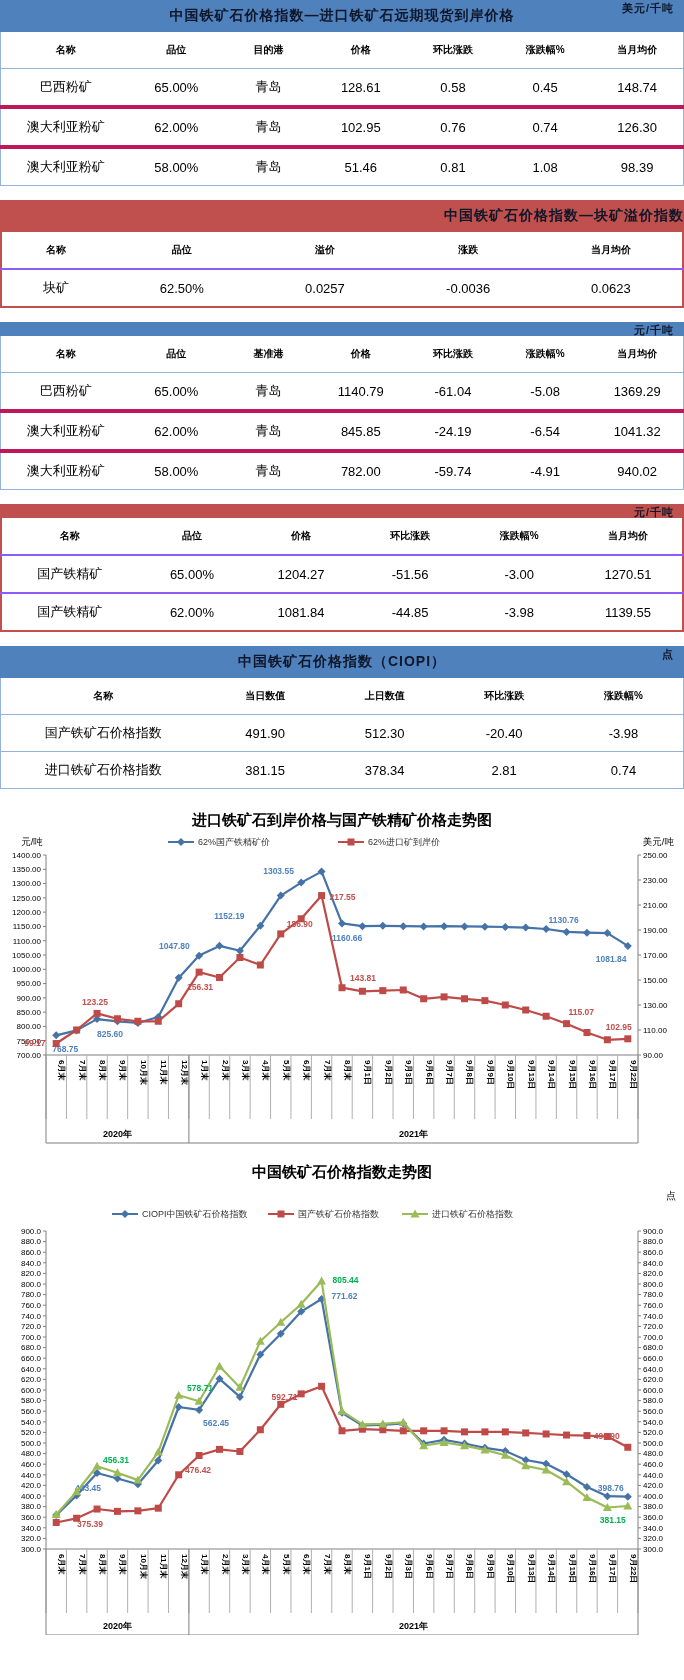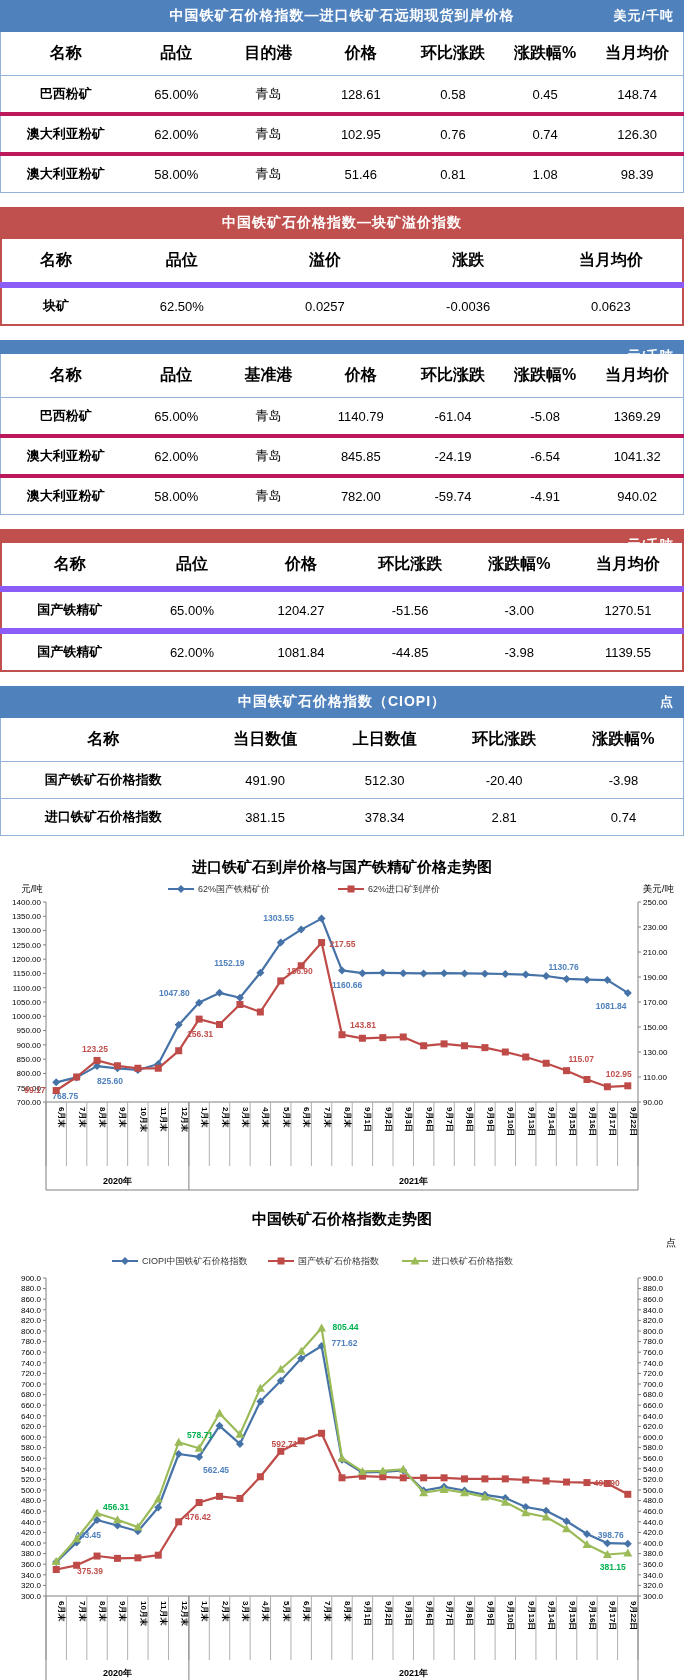--- a/index.html
+++ b/index.html
@@ -1,30 +1,30 @@
 <!DOCTYPE html>
 <html><head>
 <meta charset="utf-8">
 <style>
   html,body{margin:0;padding:0;background:#fff;}
   body{width:684px;font-family:"Liberation Sans","DejaVu Sans",sans-serif;color:#000;}
   .tbl{margin:0 0 14px 0;}
-  .tbl-title{position:relative;color:#ffffff;font-weight:bold;font-size:14px;text-align:center;padding:7px 0;letter-spacing:1px;}
+  .tbl-title{position:relative;color:#0f172a;font-weight:bold;font-size:14px;text-align:center;padding:7px 0;letter-spacing:1px;}
   .theme-blue .tbl-title{background:#4f81bd;}
-  .theme-red .tbl-title{background:#c0504d;}
-  .tbl-title .tu{position:absolute;right:10px;top:7px;font-size:13px;}
+  .theme-red .tbl-title{background:#c0504d;text-align:right;}
+  .tbl-title .tu{position:absolute;right:10px;top:1px;font-size:11px;}
   table{width:100%;border-collapse:collapse;table-layout:fixed;}
-  th{font-size:16px;font-weight:bold;padding:11px 2px;text-align:center;}
+  th{font-size:10px;font-weight:bold;padding:11px 2px;text-align:center;}
   td{font-size:13px;padding:9px 2px;text-align:center;font-family:"Liberation Sans","DejaVu Sans",sans-serif;}
-  td.name{font-weight:bold;}
+  td.name{font-weight:normal;}
   .theme-blue table{border:1px solid #95b3d7;border-top:none;}
   .theme-blue tbody tr{border-top:1px solid #95b3d7;}
   .theme-blue.rb-thick tbody tr + tr{border-top:4px solid #be185d;}
   .theme-red table{border:2px solid #c0504d;border-top:none;}
-  .theme-red tbody tr{border-top:6px solid #8b5cf6;}
+  .theme-red tbody tr{border-top:2px solid #8b5cf6;}
   svg{display:block;}
   text{font-family:"Liberation Sans","DejaVu Sans",sans-serif;}
 </style>
 </head>
 <body>
 
 <div>
   <div id="tables">
       <div class="tbl theme-blue rb-thick">
         <div class="tbl-title"><span>中国铁矿石价格指数—进口铁矿石远期现货到岸价格</span><span class="tu">美元/千吨</span></div>

